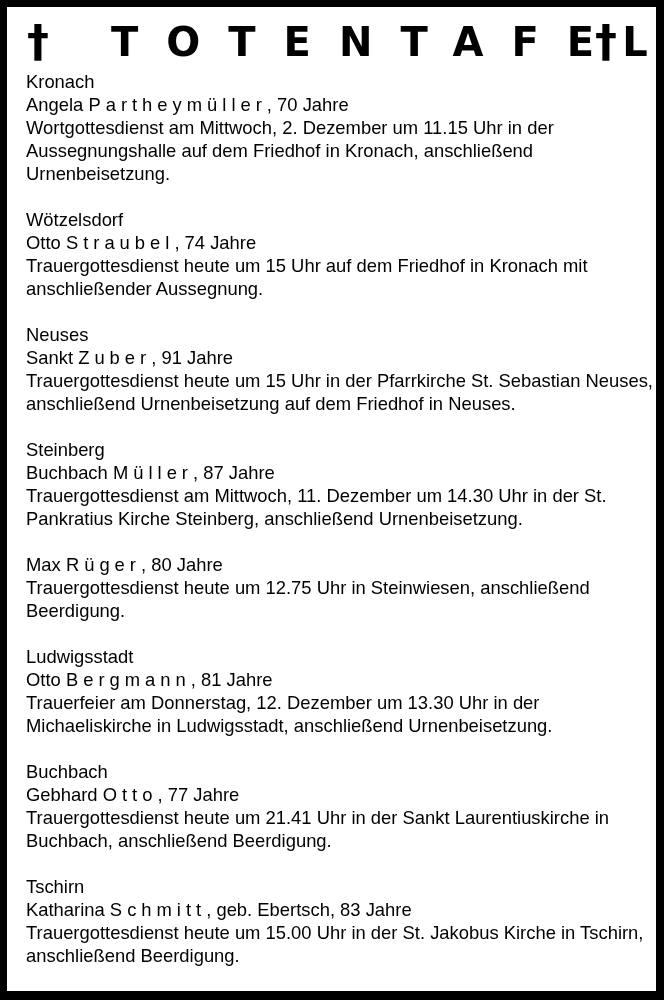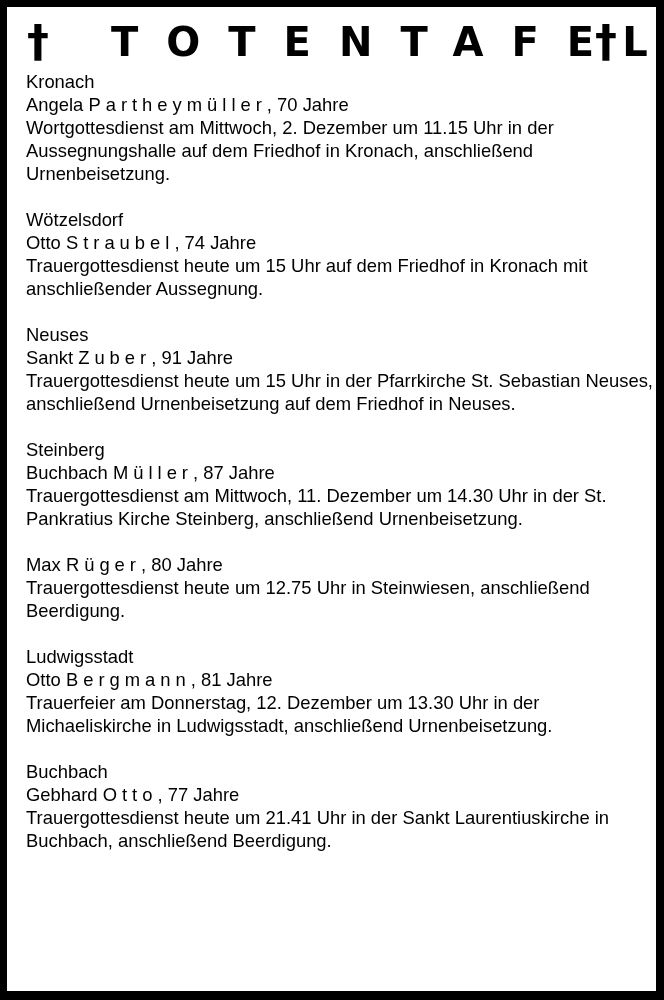--- a/index.html
+++ b/index.html
@@ -74,14 +74,19 @@
     <div class="entry">
       <span class="place">Ludwigsstadt</span>
       <span class="person"><span>Otto</span> <span class="surname">Bergmann</span><span>, 81 Jahre</span></span>
       <span class="service">Trauerfeier am Donnerstag, 12. Dezember um 13.30 Uhr in der Michaeliskirche in Ludwigsstadt, anschließend Urnenbeisetzung.</span>
     </div>
     <div class="entry">
       <span class="place">Buchbach</span>
       <span class="person"><span>Gebhard</span> <span class="surname">Otto</span><span>, 77 Jahre</span></span>
       <span class="service">Trauergottesdienst heute um 21.41 Uhr in der Sankt Laurentiuskirche in Buchbach, anschließend Beerdigung.</span>
     </div>
+    <div class="entry">
+      <span class="place">Tschirn</span>
+      <span class="person"><span>Katharina</span> <span class="surname">Schmitt</span><span>, geb. Ebertsch, 83 Jahre</span></span>
+      <span class="service">Trauergottesdienst heute um 15.00 Uhr in der St. Jakobus Kirche in Tschirn, anschließend Beerdigung.</span>
+    </div>
   </div>
 </div>
 
 </body></html>

